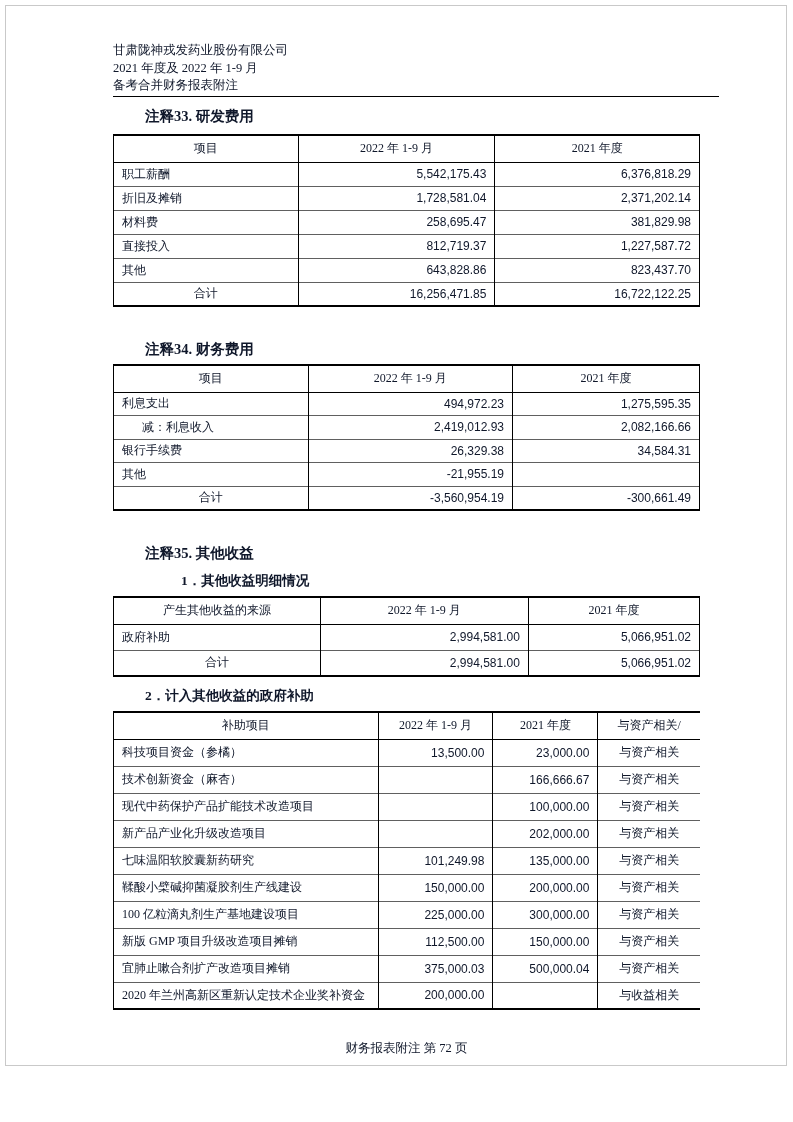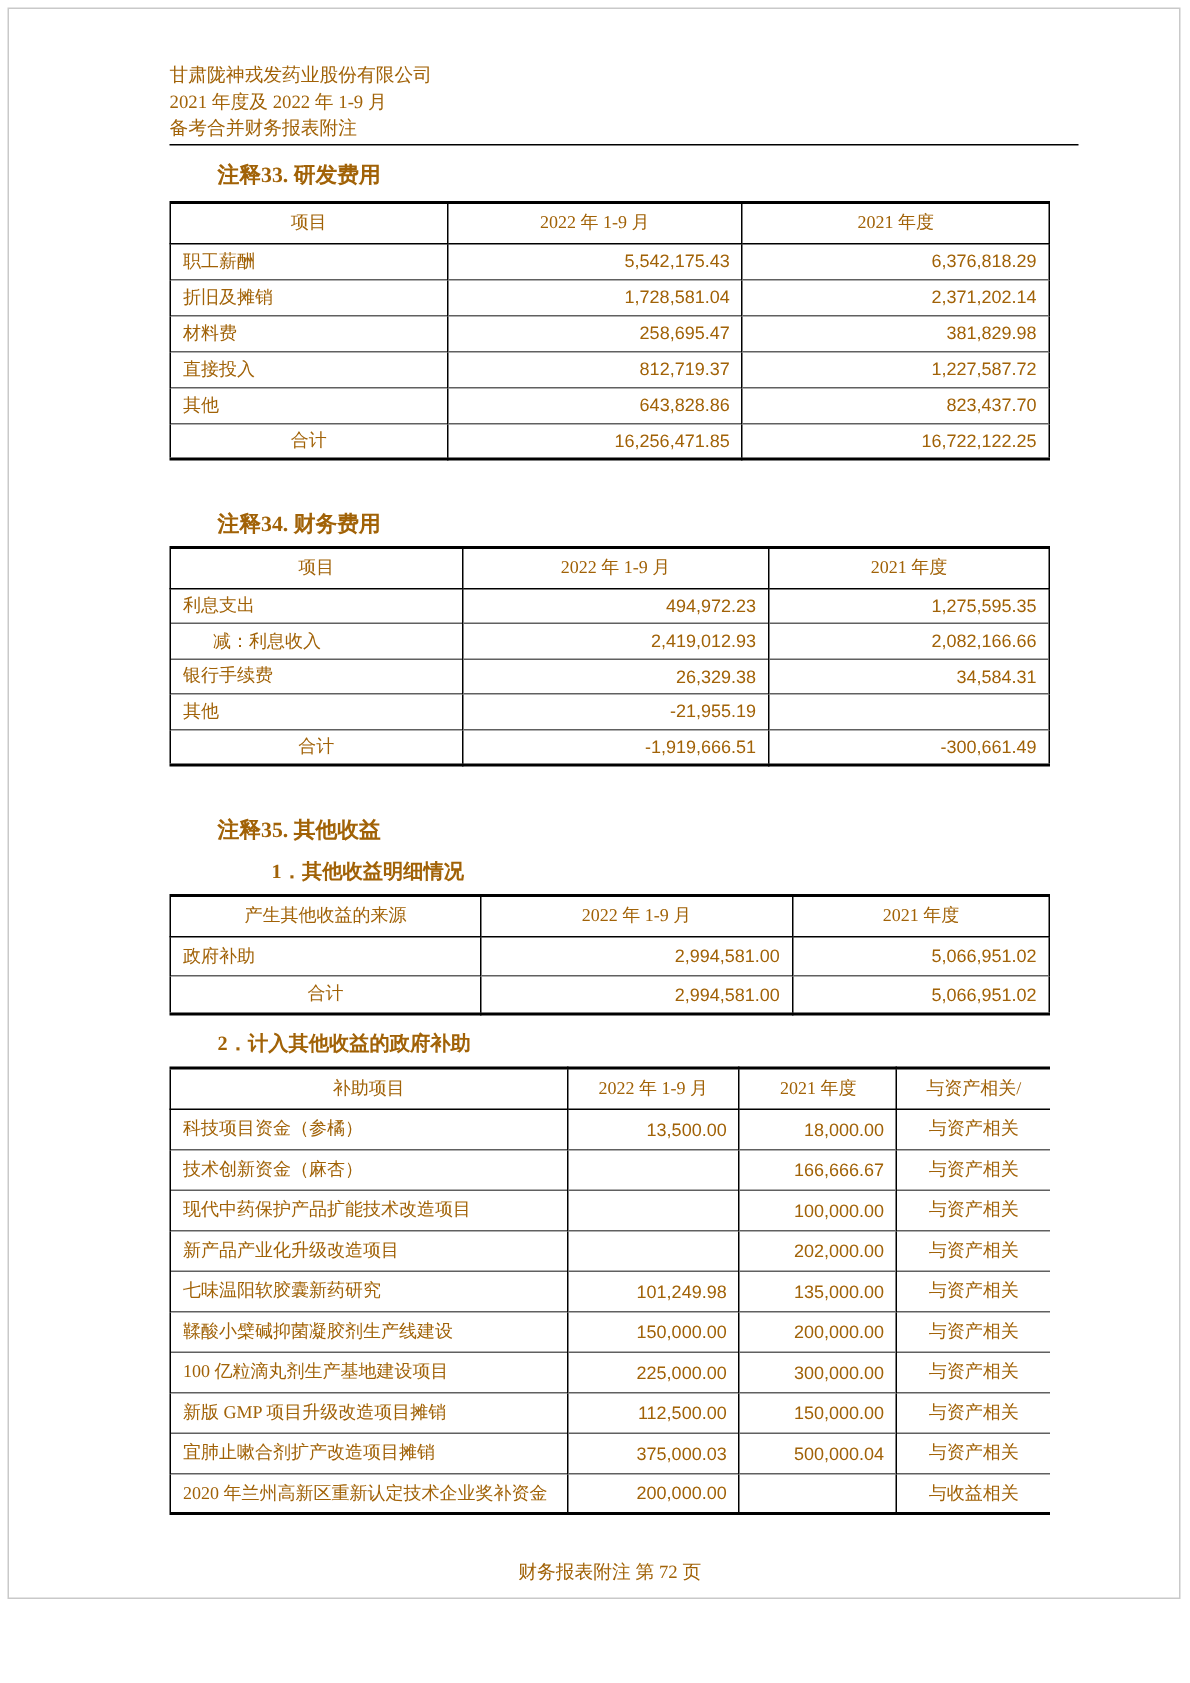--- a/index.html
+++ b/index.html
@@ -1,18 +1,18 @@
 <!DOCTYPE html>
 <html><head>
 <meta charset="utf-8">
 <style>
   html,body{margin:0;padding:0;background:#ffffff;}
   .page{
     position:relative;width:793px;height:1072px;background:#fff;
-    font-family:"Liberation Serif","DejaVu Serif",serif;color:#a16207;overflow:hidden;
+    font-family:"Liberation Serif","DejaVu Serif",serif;color:#0f172a;overflow:hidden;
   }
   .page-frame{position:absolute;left:5px;top:5px;right:6px;bottom:6px;border:1px solid #c9c9c9;pointer-events:none;}
   .doc-header{position:absolute;left:113px;top:42px;font-size:12.5px;line-height:17.5px;}
   .doc-header div{white-space:nowrap;}
   .header-rule{position:absolute;left:113px;top:96px;width:606px;border-top:1.5px solid #000;height:0;}
   .note-title{position:absolute;left:145px;margin:0;font-size:14.5px;font-weight:bold;white-space:nowrap;}
   .sub-title{position:absolute;left:145px;margin:0;font-size:13.5px;font-weight:bold;white-space:nowrap;}
   .fin-table{
     position:absolute;left:113px;width:587px;border-collapse:collapse;table-layout:fixed;
     font-size:12px;border-top:2px solid #000;border-bottom:2px solid #000;
@@ -131,21 +131,21 @@
           <td class="right num">26,329.38</td>
           <td class="right num">34,584.31</td>
         </tr>
         <tr>
           <td class="left">其他</td>
           <td class="right num">-21,955.19</td>
           <td class="right num"></td>
         </tr>
         <tr class="total">
           <td class="left">合计</td>
-          <td class="right num">-1,919,666.51</td>
+          <td class="right num">-3,560,954.19</td>
           <td class="right num">-300,661.49</td>
         </tr>
       </tbody>
     </table>
 
   <h2 class="note-title" style="top:544px;">注释35. 其他收益</h2>
 
   <h3 class="sub-title" style="top:572px;margin-left:36px;">1．其他收益明细情况</h3>
   <table class="fin-table t3" style="top:596px;">
     <colgroup>
@@ -187,21 +187,21 @@
           <th>补助项目</th>
           <th>2022 年 1-9 月</th>
           <th>2021 年度</th>
           <th>与资产相关/</th>
         </tr>
       </thead>
       <tbody>
         <tr>
           <td class="left">科技项目资金（参橘）</td>
           <td class="right num">13,500.00</td>
-          <td class="right num">18,000.00</td>
+          <td class="right num">23,000.00</td>
           <td class="center">与资产相关</td>
         </tr>
         <tr>
           <td class="left">技术创新资金（麻杏）</td>
           <td class="right num"></td>
           <td class="right num">166,666.67</td>
           <td class="center">与资产相关</td>
         </tr>
         <tr>
           <td class="left">现代中药保护产品扩能技术改造项目</td>

